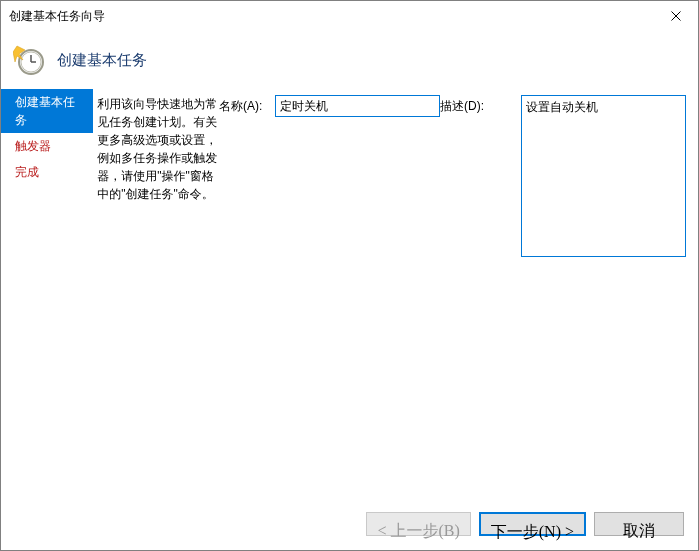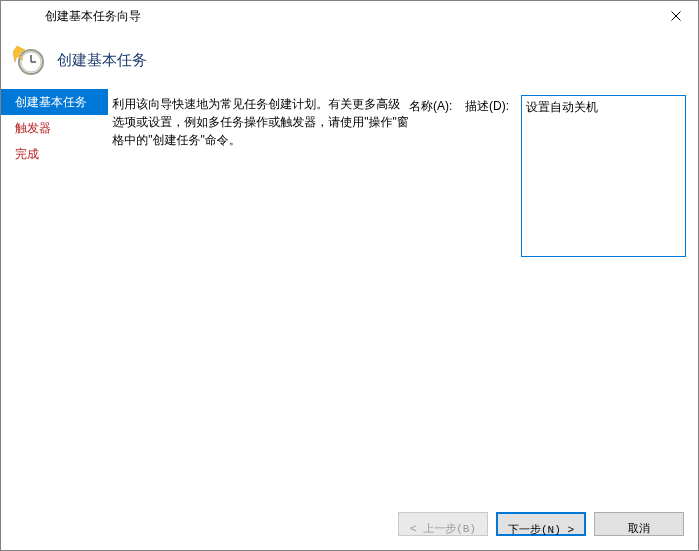--- a/index.html
+++ b/index.html
@@ -22,21 +22,20 @@
     background: #fff;
   }
   
   .titlebar {
     height: 30px;
     display: flex;
     align-items: center;
     justify-content: space-between;
     padding-left: 8px;
     font-size: 12px;
-    margin-left: 36px;
   }
   .titlebar .title { line-height: 30px; }
   .titlebar .close {
     width: 44px;
     height: 29px;
     display: flex;
     align-items: center;
     justify-content: center;
     font-size: 14px;
     color: #000;
@@ -110,36 +109,36 @@
     flex: 1 1 auto;
     border: 1px solid #0078d7;
     font-family: inherit;
     font-size: 12px;
     padding: 3px 4px;
     outline: none;
     background: #fff;
     resize: none;
   }
   .form-row input[type=text] { height: 22px; }
-  .form-row textarea { height: 162px; line-height: 16px; }
+  .form-row textarea { height: 162px; line-height: 16px; margin-left: 25px; }
 
   
   .footer {
     height: 52px;
     display: flex;
     align-items: center;
     justify-content: flex-end;
     padding: 0 14px;
     gap: 8px;
   }
   .footer button {
     min-width: 90px;
     height: 24px;
-    font-family: Liberation Mono, monospace;
-    font-size: 11px;
+    font-family: Liberation Serif, serif;
+    font-size: 16px;
     background: #e1e1e1;
     border: 1px solid #adadad;
     cursor: default;
     padding: 8px 10px;
   }
   .footer button.default {
     border: 2px solid #0078d7;
     background: #e1e1e1;
     text-align: center;
   }
@@ -183,20 +182,21 @@
       <div class="step active">创建基本任务</div>
       <div class="step">触发器</div>
       <div class="step">完成</div>
     </div>
 
     <div class="content">
       <div class="instructions">利用该向导快速地为常见任务创建计划。有关更多高级选项或设置，例如多任务操作或触发器，请使用"操作"窗格中的"创建任务"命令。</div>
 
       <div class="form-row">
         <div class="label">名称(A):</div>
+        <input type="text" value="定时关机" style="">
       </div>
 
       <div class="form-row">
         <div class="label">描述(D):</div>
         <textarea style="">设置自动关机</textarea>
       </div>
     </div>
 
   </div>
 

